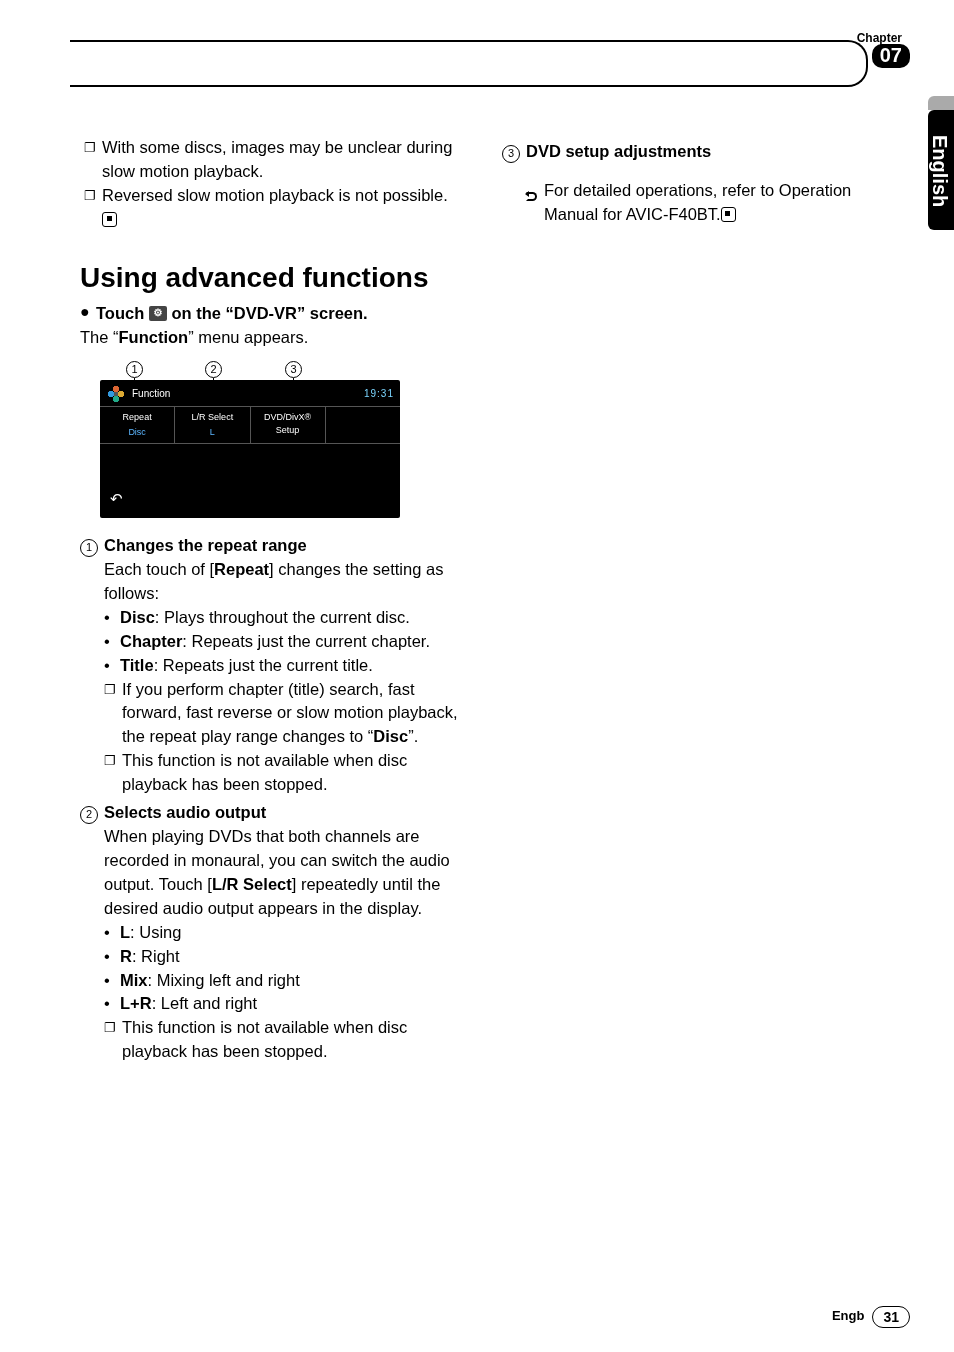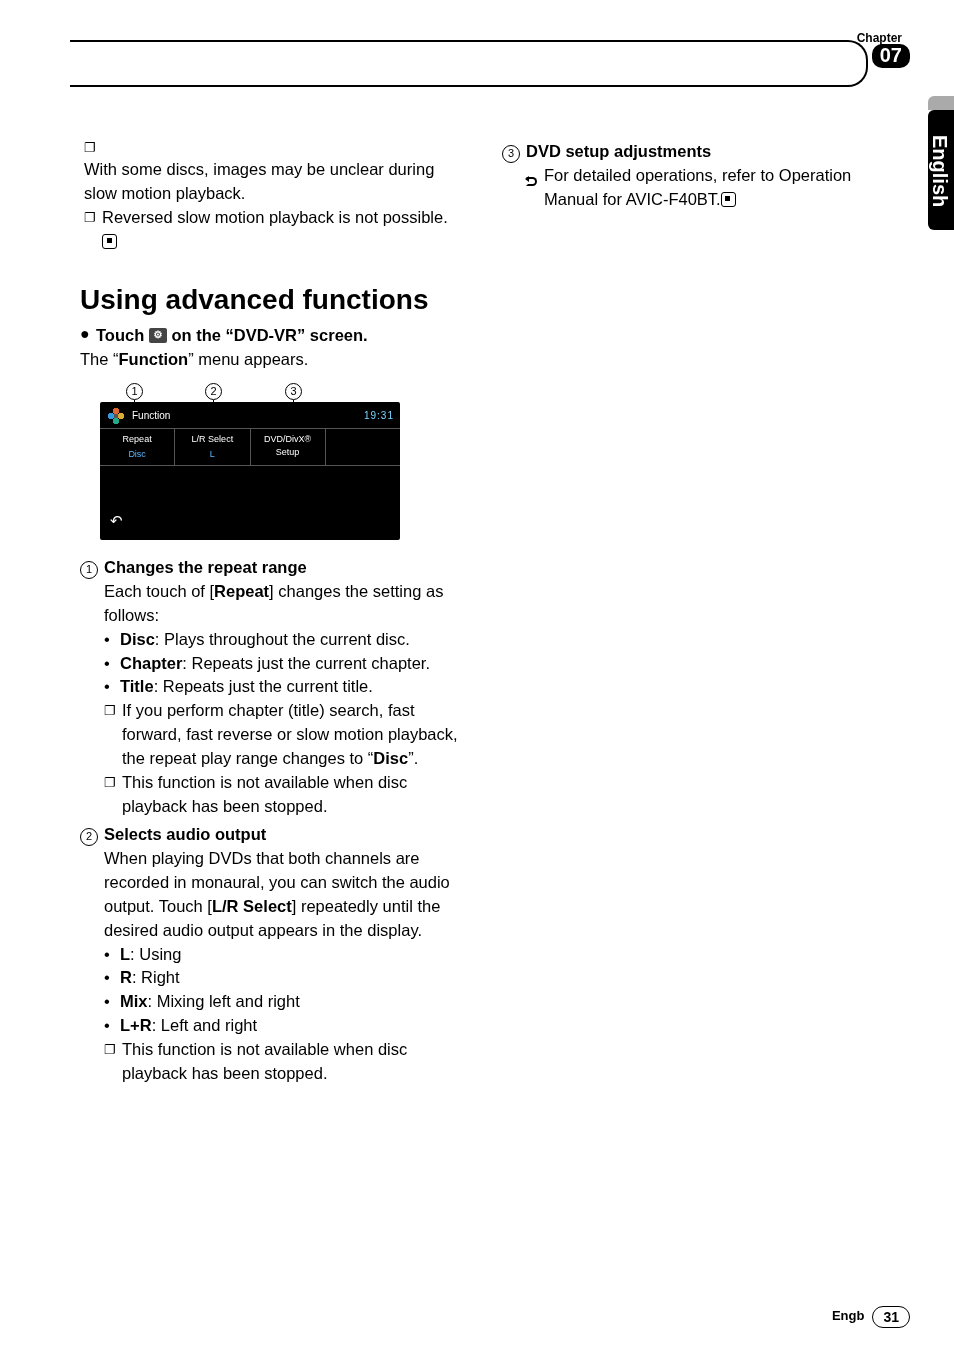--- a/index.html
+++ b/index.html
@@ -213,21 +213,21 @@
     <span class="chapter-label">Chapter</span>
     <span class="chapter-pill">07</span>
   </div>
 
   <div class="lang-tab">English</div>
 
   <div class="columns">
 
     <div class="col">
 
-      <div class="note-row" style="margin-left:4px;flex-direction:column;">
+      <div class="note-row" style="margin-left:4px;">
         <span class="note-marker"></span>
         <span>With some discs, images may be unclear during slow motion playback.</span>
       </div>
       <div class="note-row" style="margin-left:4px;">
         <span class="note-marker"></span>
         <span>
           <span>Reversed slow motion playback is not possible.</span><span class="stop-icon"></span>
         </span>
       </div>
 
@@ -320,21 +320,21 @@
         </div>
       </div>
 
     </div>
 
     <div class="col" style="padding-right:30px;">
       <div class="enum-row">
         <span class="enum-num"><span class="enum-circ">3</span></span>
         <div class="enum-body">
           <strong class="head">DVD setup adjustments</strong>
-          <div class="note-row" style="margin-top:0;">
+          <div class="note-row" style="margin-top:15px;">
             <span style="flex:0 0 18px; padding-top:4px;"><span class="sup-arrow"></span></span>
             <span>
               <span>For detailed operations, refer to Operation Manual for AVIC-F40BT.</span><span class="stop-icon"></span>
             </span>
           </div>
         </div>
       </div>
     </div>
 
   </div>

